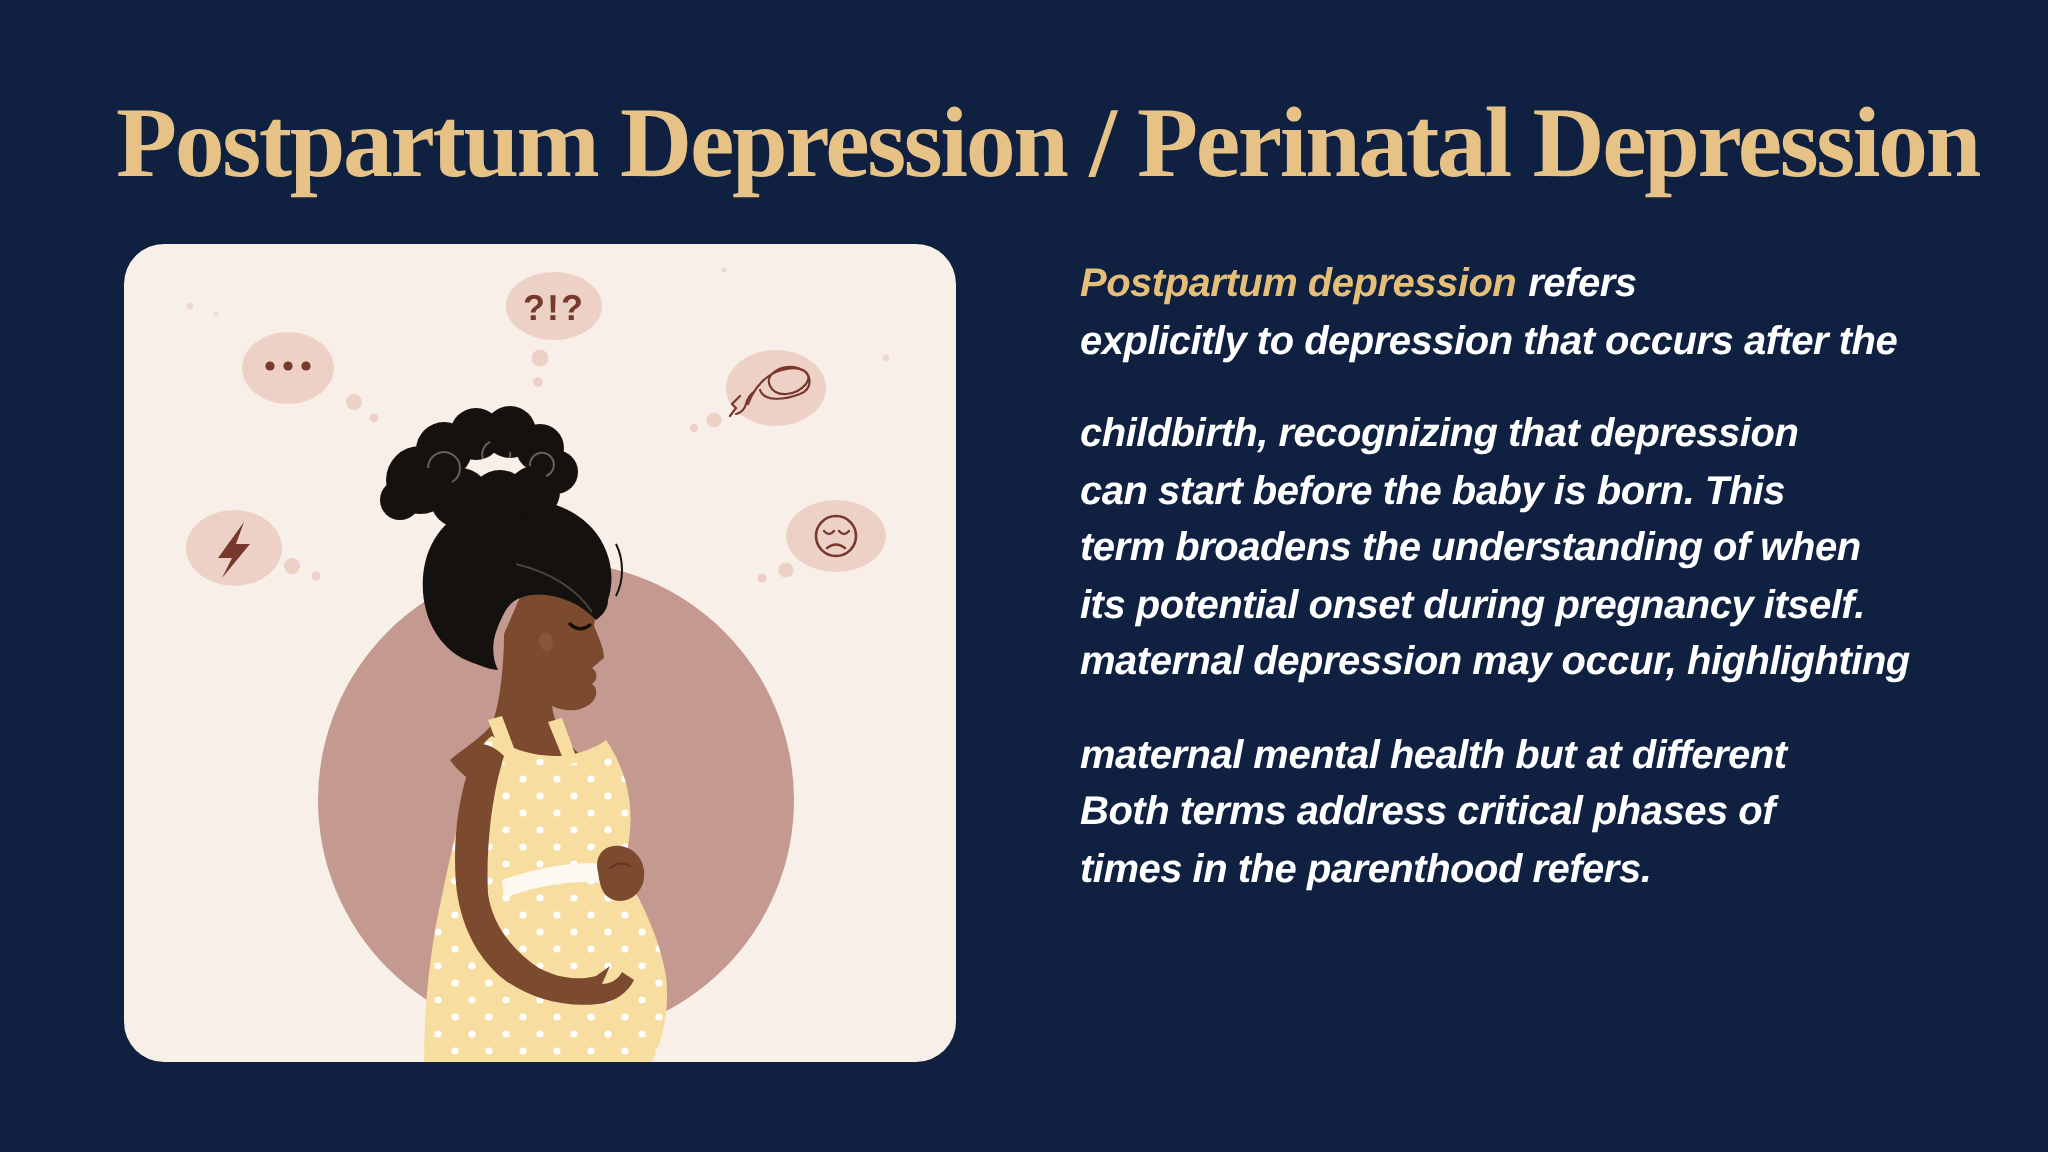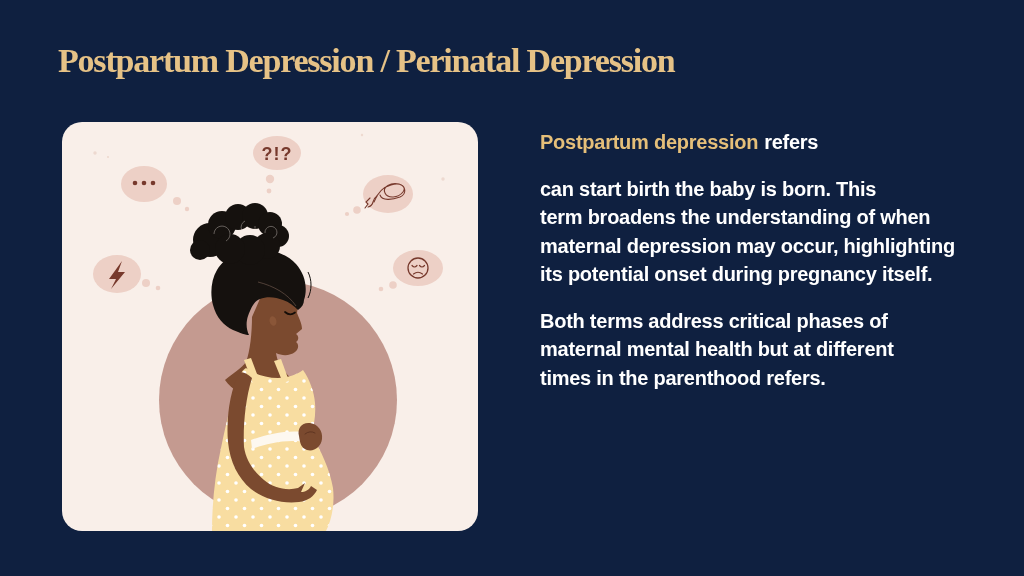--- a/index.html
+++ b/index.html
@@ -3,34 +3,34 @@
 <meta charset="utf-8">
 <style>
   html,body{margin:0;padding:0;}
   body{width:1024px;height:576px;overflow:hidden;background:#0f2040;
        font-family:"Liberation Sans", sans-serif;}
   .slide{position:relative;width:1024px;height:576px;background:#0f2040;}
 
   .page-title{
     position:absolute;left:58px;top:42px;
     font-family:"Liberation Serif", serif;
-    font-weight:bold;font-size:34px;letter-spacing:-1.2px;
+    font-weight:bold;font-size:50px;letter-spacing:-1.2px;
     color:#e6c286;white-space:nowrap;margin:0;
   }
 
   .card{
     position:absolute;left:62px;top:122px;width:416px;height:409px;
     background:#f9efe9;border-radius:20px;overflow:hidden;
   }
   .card svg{display:block;}
 
   .text-col{
     position:absolute;left:540px;top:128px;width:470px;
     color:#ffffff;font-weight:bold;font-size:20px;
-    line-height:28.5px;letter-spacing:-0.25px;
+    line-height:28.5px;letter-spacing:-0.25px;font-style:italic;
   }
   .para{margin:0 0 18px 0;}
   .line{white-space:nowrap;}
   .lead{color:#e5bf79;margin-right:0.30em;}
 </style>
 </head>
 <body>
 
 <div class="slide">
 
@@ -206,29 +206,31 @@
         <path d="M 223 190 Q 228 194.5 233 190.5" stroke="#140d08" stroke-width="1.7" fill="none" stroke-linecap="round"></path>
         <ellipse cx="211" cy="199" rx="3.4" ry="4.8" fill="#8a5638" transform="rotate(-14 211 199)"></ellipse>
       </g>
     </svg>
   </div>
 
   <div class="text-col">
 
     <div class="para">
       <div class="line"><span class="lead">Postpartum depression</span><span>refers</span></div>
+      <div class="line">explicitly to depression that occurs after the</div>
     </div>
 
     <div class="para">
-      <div class="line">can start birth the baby is born. This</div>
+      <div class="line">childbirth, recognizing that depression</div>
+      <div class="line">can start before the baby is born. This</div>
       <div class="line">term broadens the understanding of when</div>
+      <div class="line">its potential onset during pregnancy itself.</div>
       <div class="line">maternal depression may occur, highlighting</div>
-      <div class="line">its potential onset during pregnancy itself.</div>
     </div>
 
     <div class="para">
+      <div class="line">maternal mental health but at different</div>
       <div class="line">Both terms address critical phases of</div>
-      <div class="line">maternal mental health but at different</div>
       <div class="line">times in the parenthood refers.</div>
     </div>
 
   </div>
 </div>
 
 </body></html>

